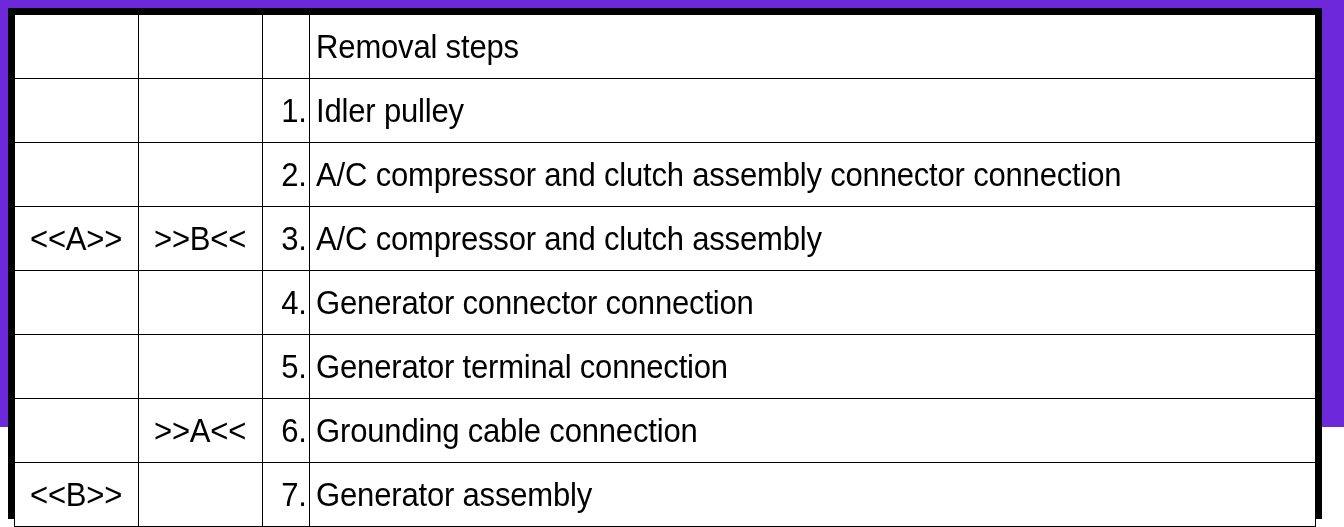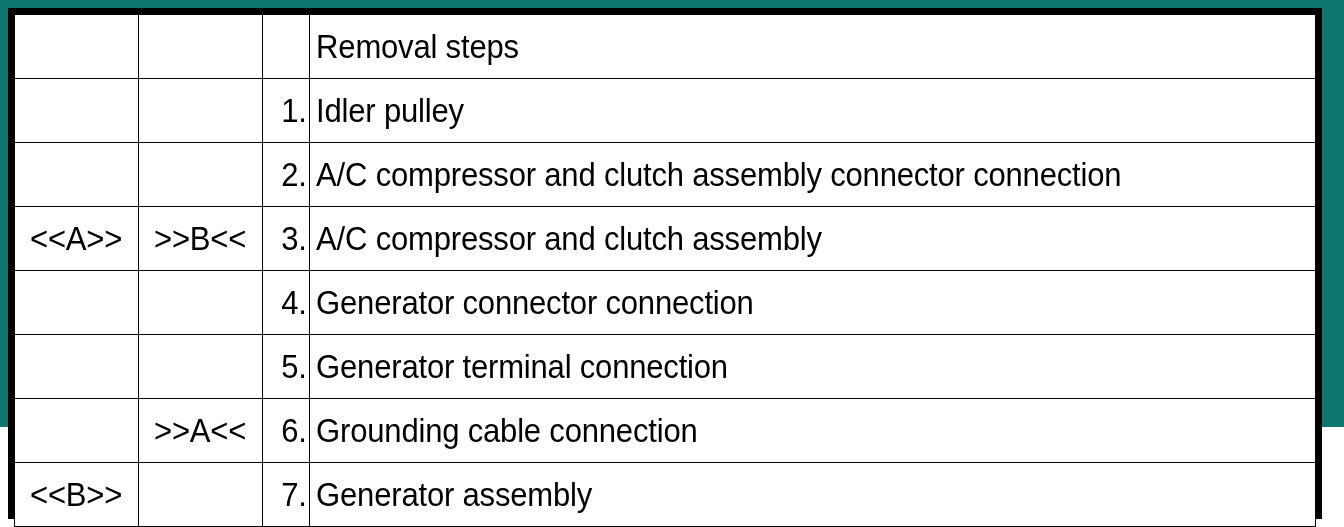--- a/index.html
+++ b/index.html
@@ -12,21 +12,21 @@
     height: 527px;
     overflow: hidden;
     font-family: "Liberation Sans", sans-serif;
     color: #000000;
   }
 
   .page {
     position: relative;
     width: 1344px;
     height: 427px;
-    background: #0f766e;
+    background: #6d28d9;
   }
 
   
   .table-frame {
     position: absolute;
     left: 8px;
     top: 8px;
     width: 1314px;
     height: 511px;
     box-sizing: border-box;

